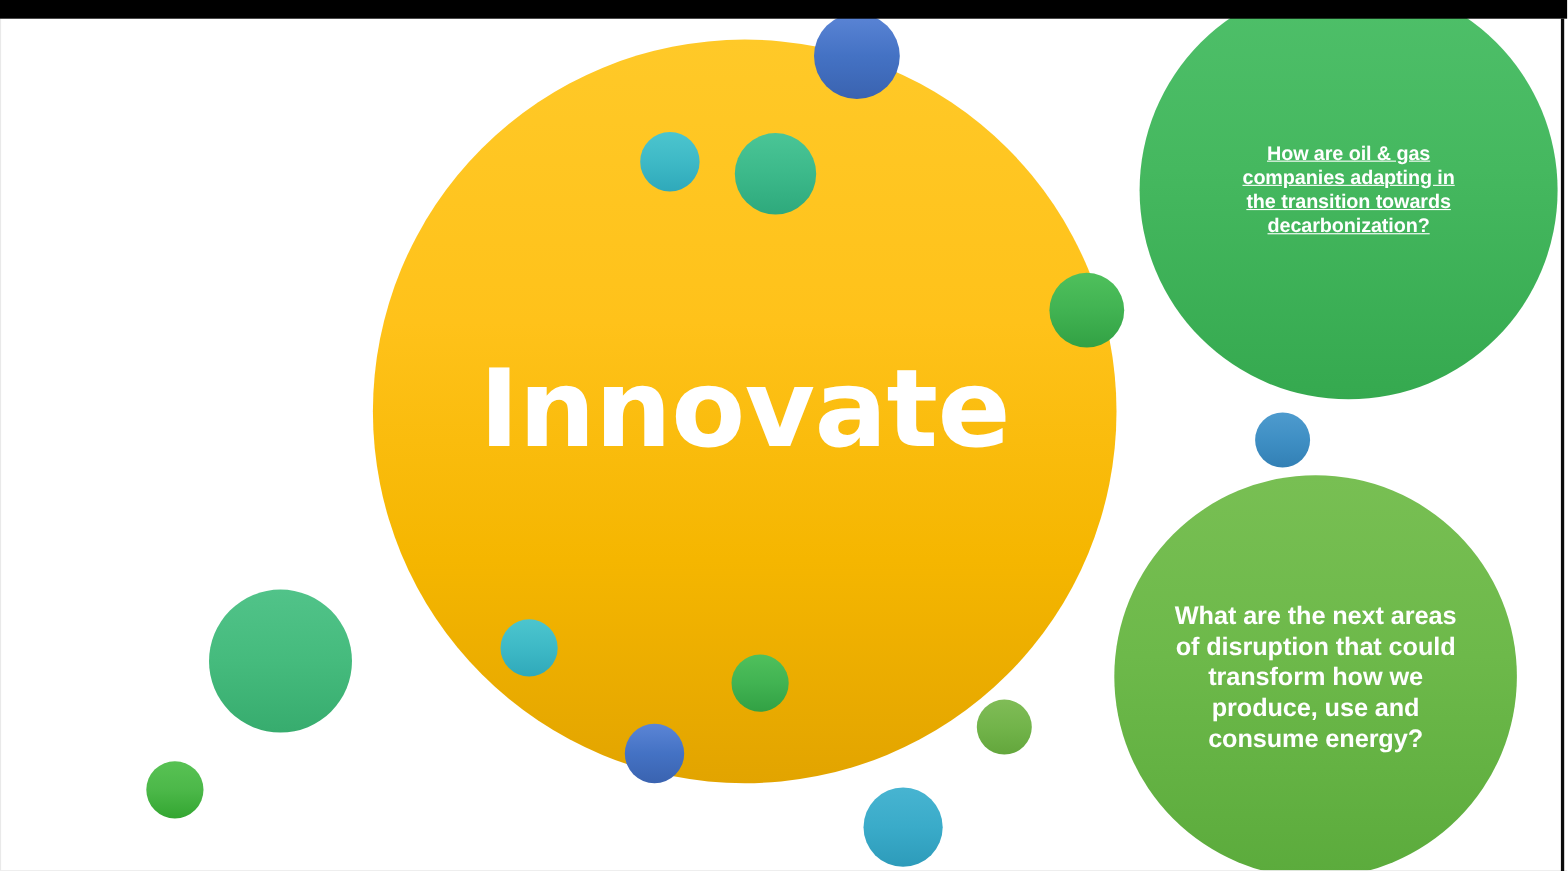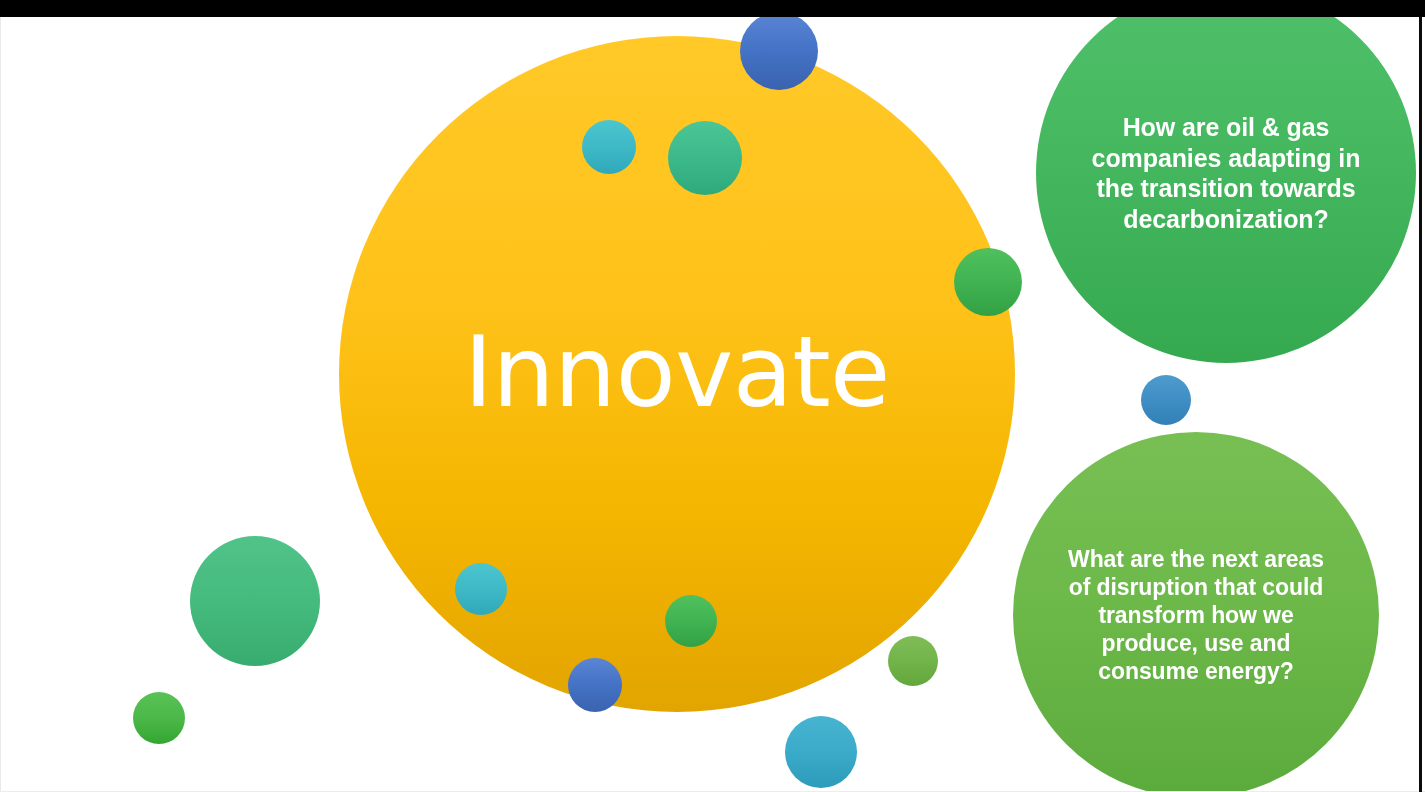--- a/index.html
+++ b/index.html
@@ -76,37 +76,37 @@
     white-space: pre-line;
     padding: 0 14px;
   }
 
   
   #hero-bubble {
     background: linear-gradient(180deg, #FFC928 0%, #FFC21A 38%, #F5B600 70%, #E2A400 100%);
   }
   #hero-label {
     color: #ffffff;
-    font-weight: 400;
+    font-weight: 700;
     font-size: 98px;
     line-height: 1;
     letter-spacing: -0.5px;
     font-family: "DejaVu Sans", sans-serif;
     transform: translateY(-2px);
   }
 
   #bubble-policies {
     background: linear-gradient(180deg, #45C3A3 0%, #3CBE9B 45%, #33B593 100%);
   }
   #bubble-policies .bubble-text { font-size: 19.5px; }
 
   #bubble-oilgas {
     background: linear-gradient(180deg, #4FC06A 0%, #45B85F 45%, #35A94F 100%);
   }
-  #bubble-oilgas .bubble-text { font-size: 25px; }
+  #bubble-oilgas .bubble-text { font-size: 18px; text-decoration: underline; }
 
   #bubble-disruption {
     background: linear-gradient(180deg, #78BF53 0%, #6DB94A 45%, #5BAB3C 100%);
   }
   #bubble-disruption .bubble-text { font-size: 23px; }
 
   
   .dot-blue-royal  { background: linear-gradient(180deg, #5B85D6 0%, #4472C4 50%, #3A63B0 100%); }
   .dot-teal        { background: linear-gradient(180deg, #4CC5CE 0%, #3EB9C6 50%, #2FA9BA 100%); }
   .dot-green-teal  { background: linear-gradient(180deg, #4AC596 0%, #3CB98A 50%, #2EA97C 100%); }

